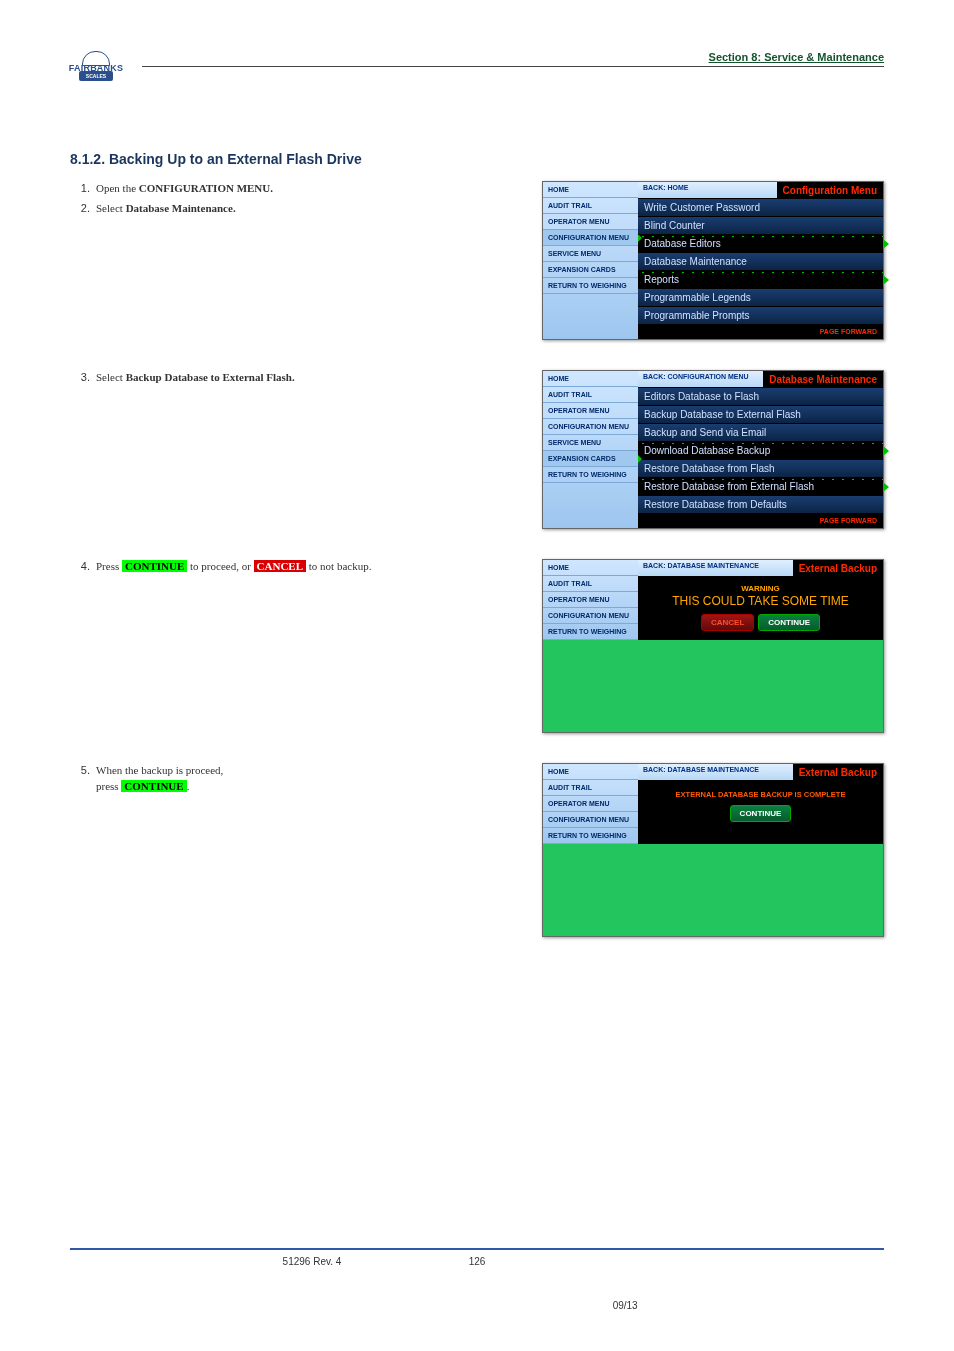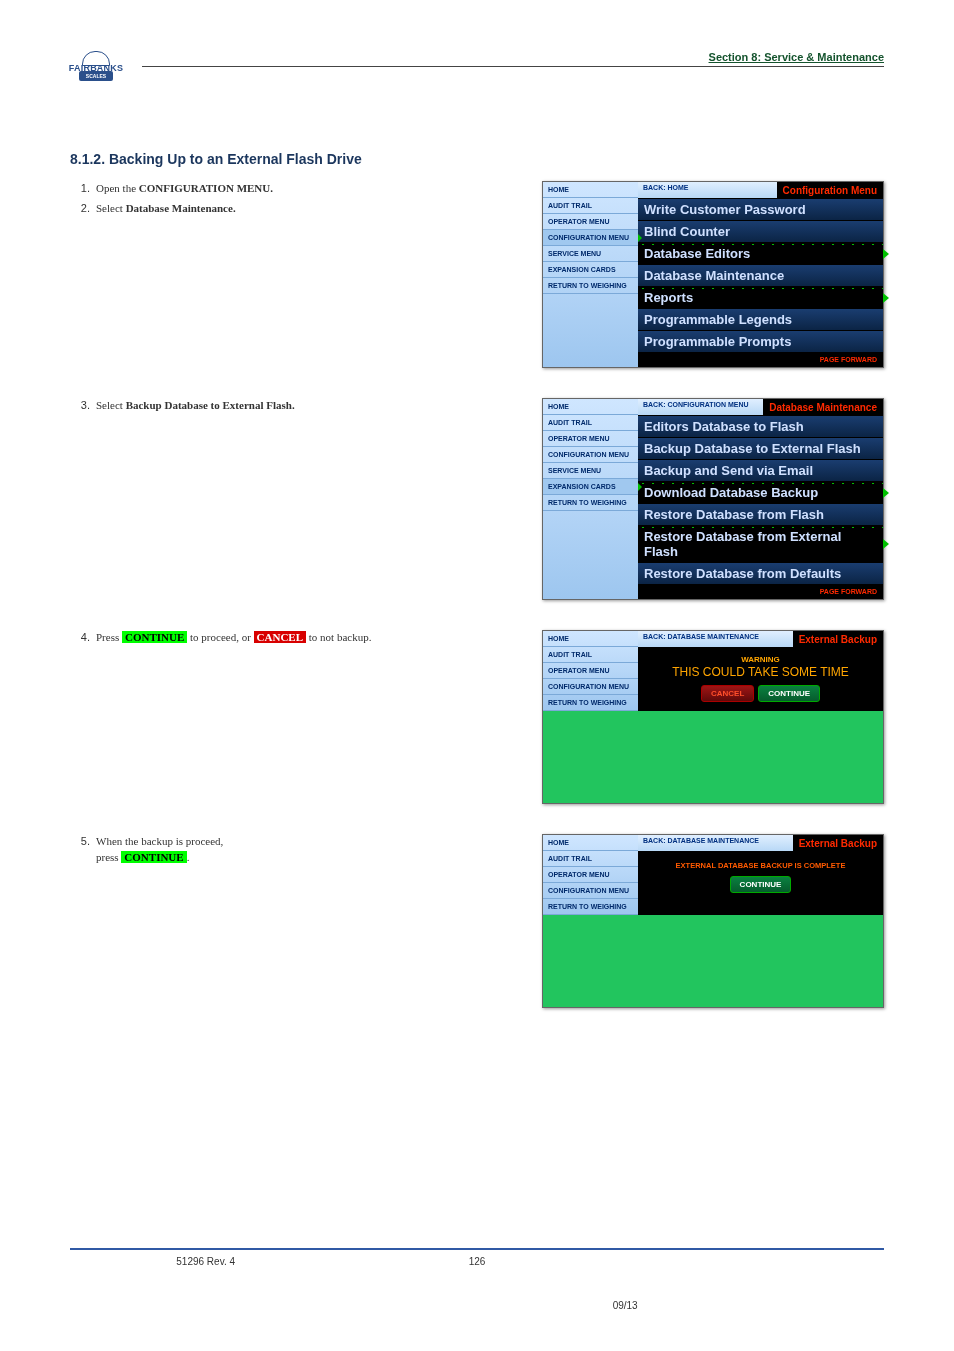--- a/index.html
+++ b/index.html
@@ -147,22 +147,22 @@
     color:#ff2a00;
     font-size:10px;
     padding:0 6px;
     display:flex; align-items:center;
   }
   .mrow {
     background:linear-gradient(#1a3d70,#0b2445);
     border-top:1px solid #000;
     padding:3px 6px;
     color:#cfe0ff;
-    font-weight:bold;
-    font-size:13px;
+    font-weight:normal;
+    font-size:10px;
   }
   .mrow.callout {
     position:relative;
     outline:2px solid #00FF00;
   }
   .mrow.callout::after{
     content:"";
     position:absolute; right:-6px; top:50%; transform:translateY(-50%);
     width:0;height:0;
     border-left:6px solid #00c000;
@@ -217,21 +217,21 @@
   .footer {
     position:absolute;
     left:70px; right:70px;
     bottom:40px;
     border-top:2px solid #3059a5;
     padding-top:6px;
     display:flex;
     font-size:10px;
     color:#333;
   }
-  .footer .l { flex:1; text-align:center; }
+  .footer .l { flex:1; text-align:right; }
   .footer .c { flex:1; text-align:center; }
   .footer .r { flex:1; text-align:left;margin-top:44px; }
 </style>
 </head>
 <body>
 
 <div class="page">
 
   <div class="hdr">
     <div class="logo">

